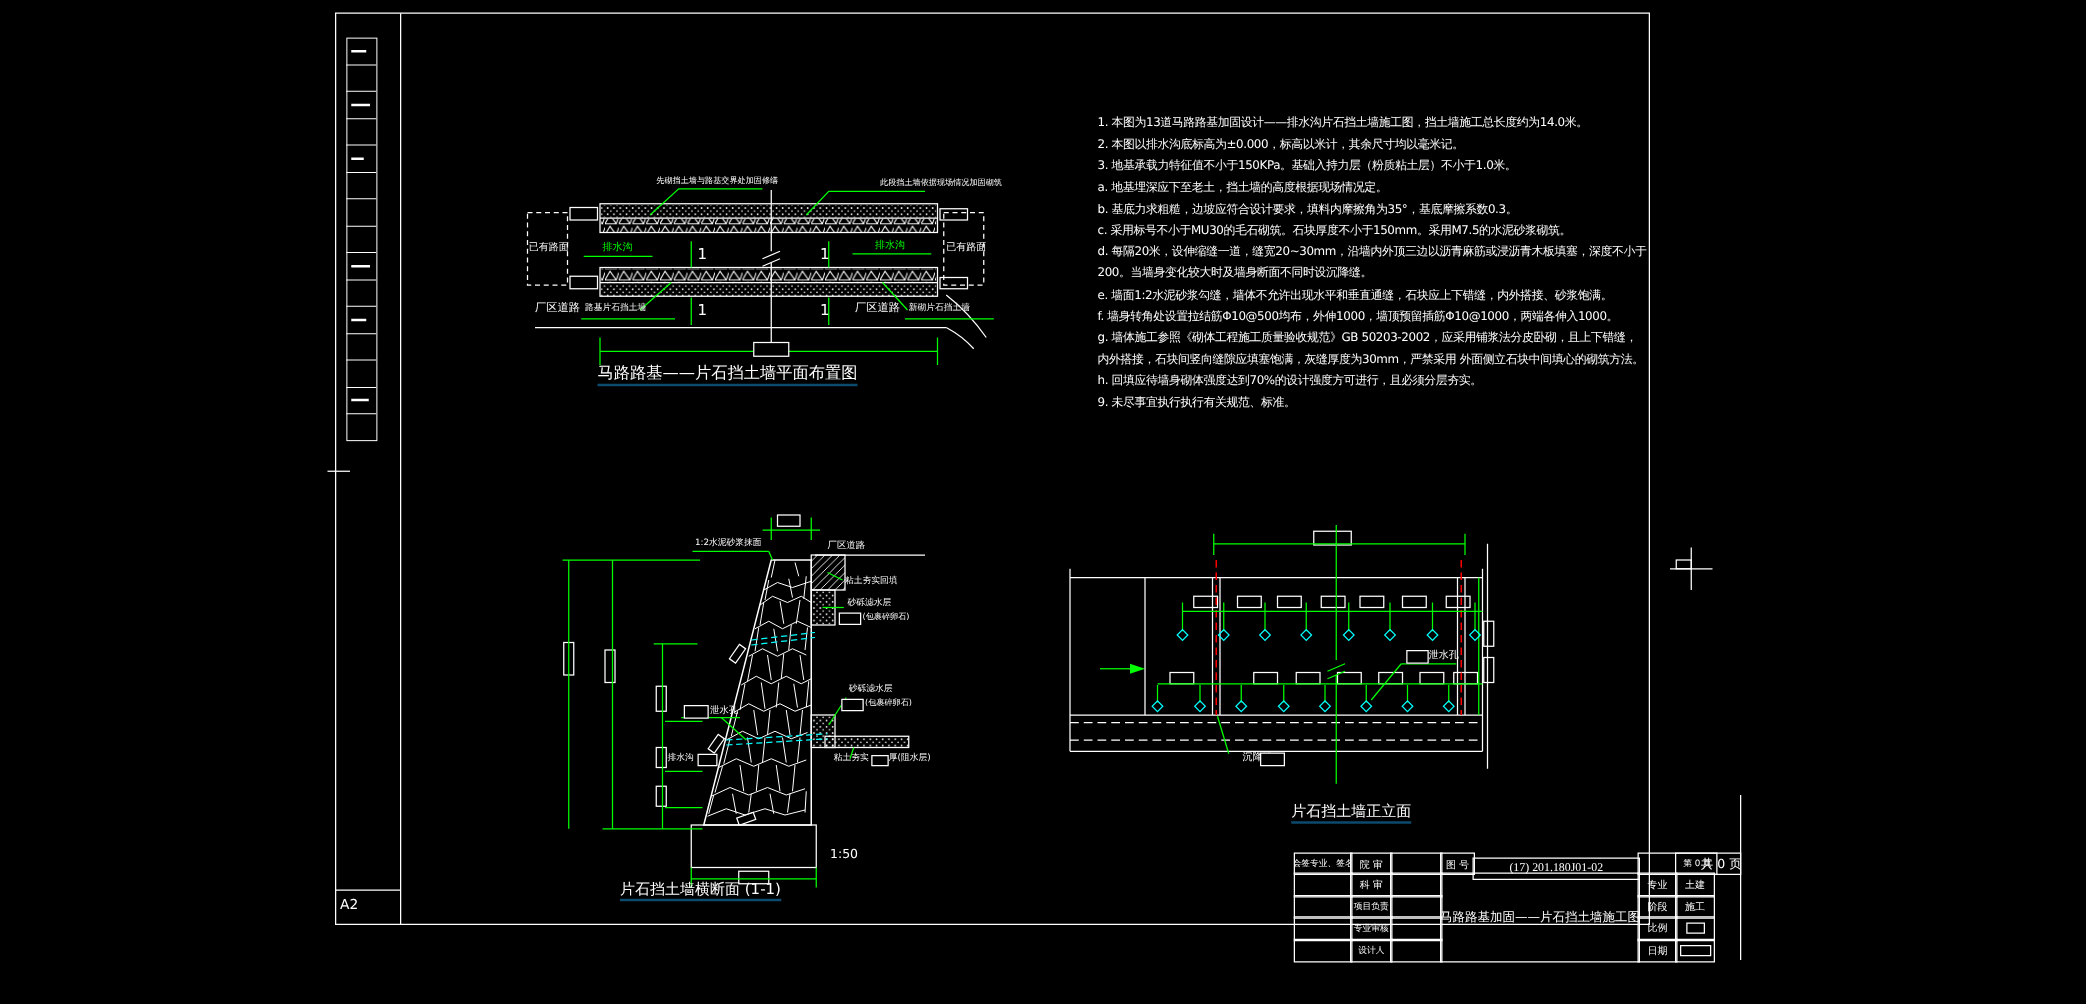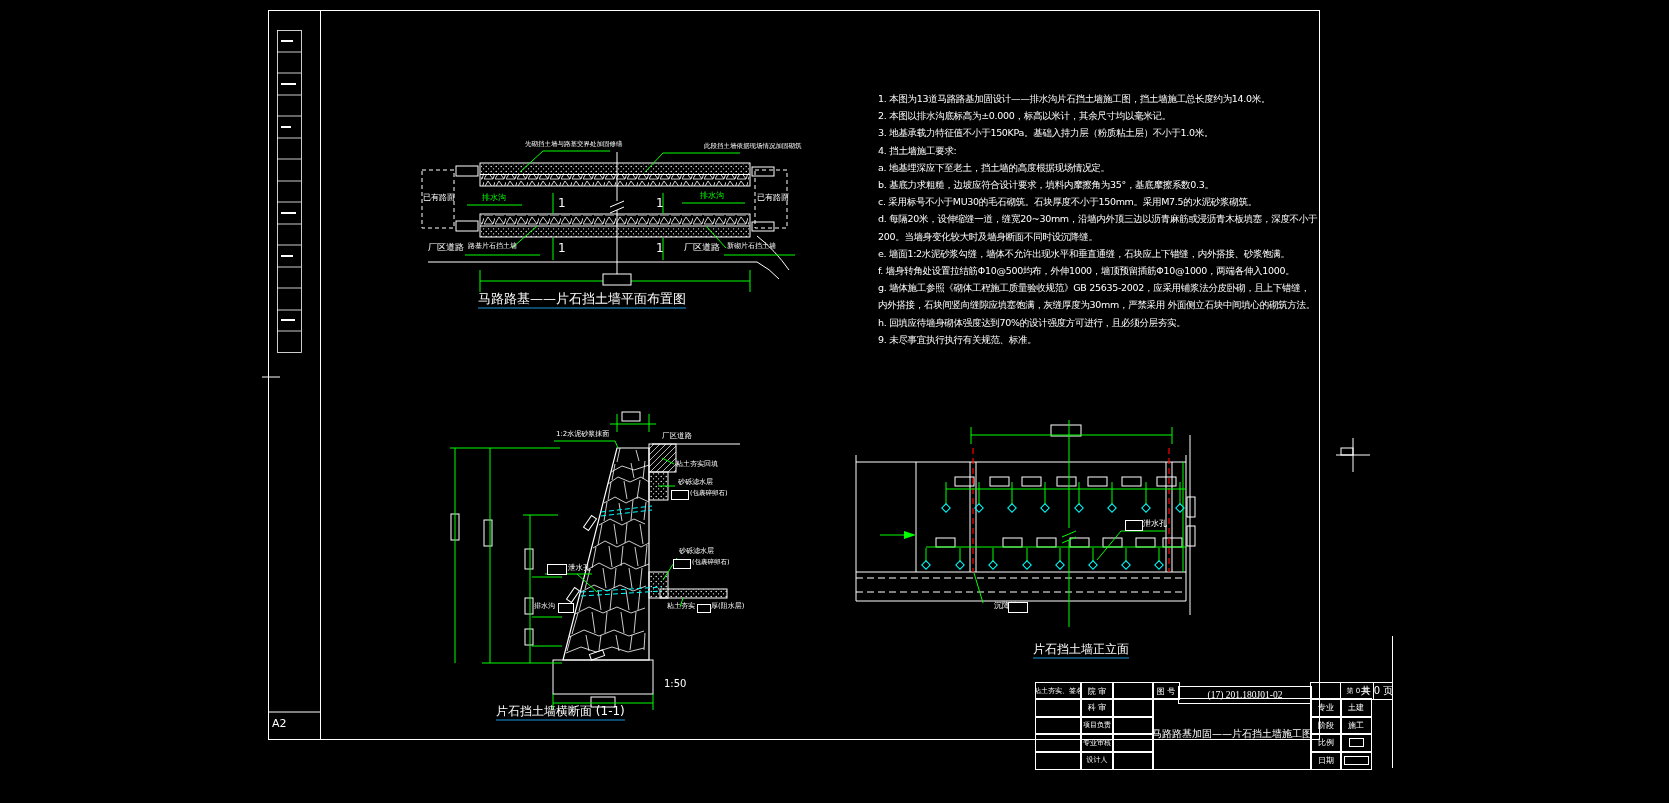--- a/index.html
+++ b/index.html
@@ -296,29 +296,28 @@
 <div class="t" style="left:468px;top:243px;font-size:7px;">路基片石挡土墙</div>
 <div class="t" style="left:727px;top:243px;font-size:7px;">新砌片石挡土墙</div>
 <div class="t" style="left:428px;top:243px;font-size:9px;">厂区道路</div>
 <div class="t" style="left:684px;top:243px;font-size:9px;">厂区道路</div>
 <div class="t ul" style="left:478px;top:292px;font-size:13px;border-bottom-width:2px;">马路路基——片石挡土墙平面布置图</div>
 
 <div id="notes">
   <div>1. 本图为13道马路路基加固设计——排水沟片石挡土墙施工图，挡土墙施工总长度约为14.0米。</div>
   <div>2. 本图以排水沟底标高为±0.000，标高以米计，其余尺寸均以毫米记。</div>
   <div>3. 地基承载力特征值不小于150KPa。基础入持力层（粉质粘土层）不小于1.0米。</div>
-  <div>4. 挡土墙施工要求:</div>
   <div>a. 地基埋深应下至老土，挡土墙的高度根据现场情况定。</div>
   <div>b. 基底力求粗糙，边坡应符合设计要求，填料内摩擦角为35°，基底摩擦系数0.3。</div>
   <div>c. 采用标号不小于MU30的毛石砌筑。石块厚度不小于150mm。采用M7.5的水泥砂浆砌筑。</div>
   <div>d. 每隔20米，设伸缩缝一道，缝宽20~30mm，沿墙内外顶三边以沥青麻筋或浸沥青木板填塞，深度不小于</div>
   <div>200。当墙身变化较大时及墙身断面不同时设沉降缝。</div>
   <div>e. 墙面1:2水泥砂浆勾缝，墙体不允许出现水平和垂直通缝，石块应上下错缝，内外搭接、砂浆饱满。</div>
   <div>f. 墙身转角处设置拉结筋Φ10@500均布，外伸1000，墙顶预留插筋Φ10@1000，两端各伸入1000。</div>
-  <div>g. 墙体施工参照《砌体工程施工质量验收规范》GB 25635-2002，应采用铺浆法分皮卧砌，且上下错缝，</div>
+  <div>g. 墙体施工参照《砌体工程施工质量验收规范》GB 50203-2002，应采用铺浆法分皮卧砌，且上下错缝，</div>
   <div>内外搭接，石块间竖向缝隙应填塞饱满，灰缝厚度为30mm，严禁采用 外面侧立石块中间填心的砌筑方法。</div>
   <div>h. 回填应待墙身砌体强度达到70%的设计强度方可进行，且必须分层夯实。</div>
   <div>9. 未尽事宜执行执行有关规范、标准。</div>
 </div>
 
 <div class="t" style="left:556px;top:431px;font-size:7px;">1:2水泥砂浆抹面</div>
 <div class="t" style="left:662px;top:432px;font-size:7.5px;">厂区道路</div>
 <div class="t" style="left:676px;top:461px;font-size:7px;">粘土夯实回填</div>
 <div class="t" style="left:678px;top:479px;font-size:7px;">砂砾滤水层</div>
 <div class="box" style="left:671px;top:490px;width:16px;height:8px;"></div>
@@ -336,21 +335,21 @@
 <div class="t ul" style="left:496px;top:677px;font-size:12px;border-bottom-width:2px;margin-top:28px;">片石挡土墙横断面 (1-1)</div>
 <div class="t" style="left:664px;top:679px;font-size:10px;">1:50</div>
 
 <div class="box" style="left:1125px;top:520px;width:16px;height:9px;"></div>
 <div class="t" style="left:1143px;top:520px;font-size:8px;">泄水孔</div>
 <div class="t" style="left:982px;top:602px;font-size:8px;margin-left:12px;">沉降缝</div>
 <div class="box" style="left:1008px;top:602px;width:18px;height:9px;"></div>
 <div class="t ul" style="left:1033px;top:643px;font-size:12px;border-bottom-width:2px;">片石挡土墙正立面</div>
 
 <div id="titleblock">
-  <div class="cell" style="left:0;top:0;width:45px;height:16px;font-size:7px;">粘土夯实、签名</div>
+  <div class="cell" style="left:0;top:0;width:45px;height:16px;font-size:7px;">会签专业、签名</div>
   <div class="cell" style="left:45px;top:0;width:32px;height:16px;font-size:8px;">院 审</div>
   <div class="cell" style="left:77px;top:0;width:40px;height:16px;"></div>
   <div class="cell" style="left:117px;top:0;width:26px;height:16px;font-size:8px;">图 号</div>
   <div class="cell" style="left:143px;top:4px;width:132px;height:16px;font-size:9.5px;font-family:Liberation Serif, serif;">(17) 201.180J01-02</div>
   <div class="cell" style="left:275px;top:0;width:30px;height:16px;font-size:7px;padding-left:32px;">第 0 页</div>
   <div class="cell" style="left:305px;top:0;width:30px;height:16px;font-size:10px;padding-left:21px;">共 0 页</div>
 
   <div class="cell" style="left:0;top:16px;width:45px;height:17.5px;"></div>
   <div class="cell" style="left:0;top:33.5px;width:45px;height:17.5px;"></div>
   <div class="cell" style="left:0;top:51px;width:45px;height:17.5px;"></div>

